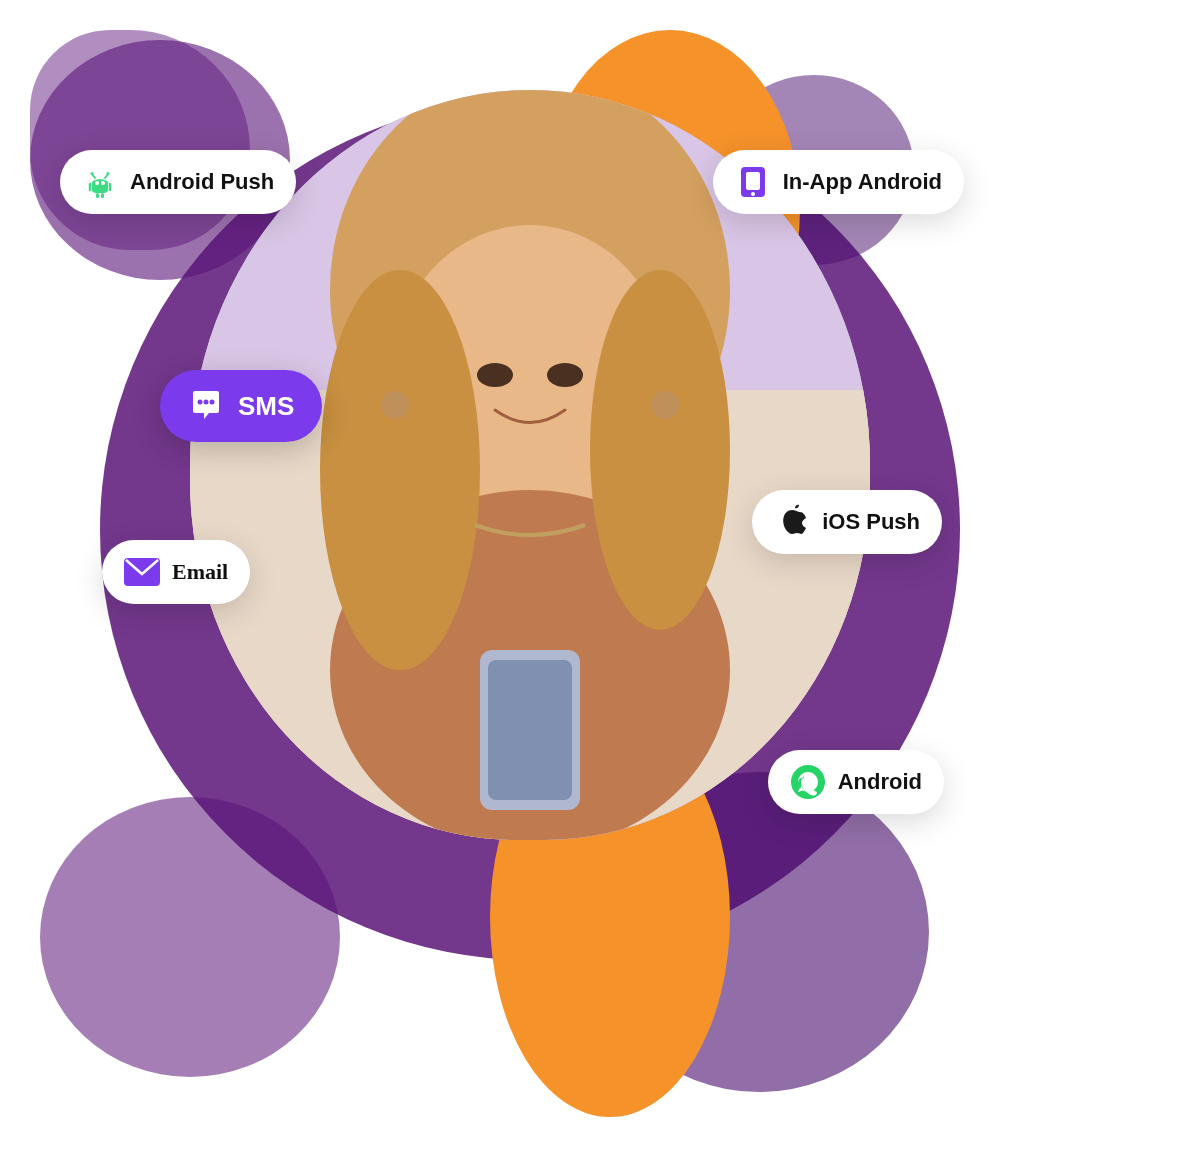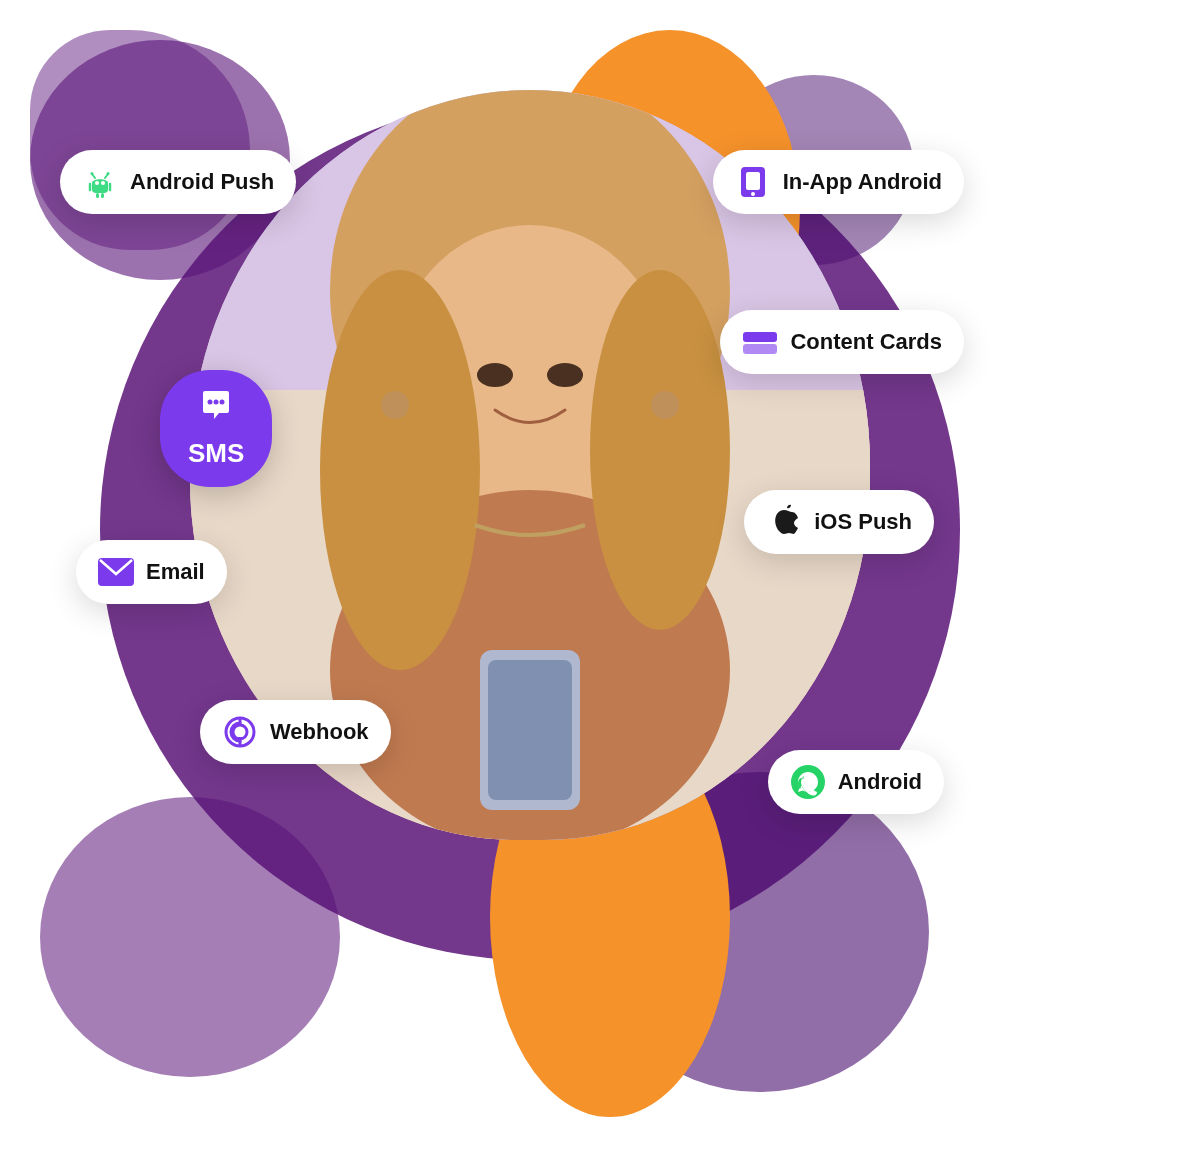--- a/index.html
+++ b/index.html
@@ -73,24 +73,24 @@
     
     .pill-android { top: 150px; left: 60px; }
 
     
     .pill-inapp { top: 150px; right: 60px; }
 
     
     .pill-content { top: 310px; right: 60px; }
 
     
-    .pill-email { top: 540px; left: 76px; }
-
-    
-    .pill-ios { top: 490px; right: 90px; }
+    .pill-email { top: 540px; left: 102px; font-family: Liberation Serif, serif; }
+
+    
+    .pill-ios { top: 490px; right: 82px; }
 
     
     .pill-webhook { top: 700px; left: 200px; }
 
     
     .pill-whatsapp { top: 750px; right: 80px; }
 
     
     .pill-webpush { top: 890px; left: 360px; }
 
@@ -209,31 +209,22 @@
     <div class="pill-icon">
       <svg width="30" height="34" viewBox="0 0 30 34" xmlns="http://www.w3.org/2000/svg">
         <rect x="3" y="2" width="24" height="30" rx="4" fill="#7c3aed"></rect>
         <rect x="8" y="7" width="14" height="18" rx="2" fill="white"></rect>
         <circle cx="15" cy="29" r="2" fill="white"></circle>
       </svg>
     </div>
     <span class="pill-label">In-App Android</span>
   </div>
 
-  <div class="pill pill-content">
-    <div class="pill-icon">
-      <svg width="34" height="28" viewBox="0 0 34 28" xmlns="http://www.w3.org/2000/svg">
-        <rect x="0" y="4" width="34" height="10" rx="3" fill="#7c3aed"></rect>
-        <rect x="0" y="16" width="34" height="10" rx="3" fill="#7c3aed" opacity="0.6"></rect>
-      </svg>
-    </div>
-    <span class="pill-label">Content Cards</span>
-  </div>
-
-  <div class="pill pill-sms" style="position:absolute; background:#7c3aed; border-radius:50px; padding:18px 28px; display:flex; align-items:center; gap:14px; box-shadow:0 8px 30px rgba(0,0,0,0.2); z-index:10; top:370px; left:160px;flex-direction:column;">
+
+  <div class="pill pill-sms" style="position:absolute; background:#7c3aed; border-radius:50px; padding:18px 28px; display:flex; align-items:center; gap:14px; box-shadow:0 8px 30px rgba(0,0,0,0.2); z-index:10; top:370px; left:160px;">
     <div class="pill-icon">
       <svg width="34" height="34" viewBox="0 0 34 34" xmlns="http://www.w3.org/2000/svg">
         <path d="M4 4 Q4 2 6 2 L28 2 Q30 2 30 4 L30 22 Q30 24 28 24 L20 24 L15 30 L15 24 L6 24 Q4 24 4 22 Z" fill="white"></path>
         <circle cx="11" cy="13" r="2.5" fill="#7c3aed"></circle>
         <circle cx="17" cy="13" r="2.5" fill="#7c3aed"></circle>
         <circle cx="23" cy="13" r="2.5" fill="#7c3aed"></circle>
       </svg>
     </div>
     <span style="font-weight:700; font-size:26px; color:white;">SMS</span>
   </div>
@@ -252,35 +243,20 @@
     <div class="pill-icon">
       <svg width="30" height="36" viewBox="0 0 30 36" xmlns="http://www.w3.org/2000/svg">
 
         <path d="M23 8 C21 8 18 6 15 6 C11 6 8 9 7 12 C5 17 7 24 10 27 C12 29 13 30 15 30 C17 30 18 29 20 29 C22 29 23 30 25 30 C27 28 28 26 29 24 C27 23 25 21 25 19 C25 17 27 15 29 14 C28 11 26 8 23 8 Z" fill="#1a1a1a"></path>
         <path d="M18 4 C18 2 20 0 22 1 C22 3 20 5 18 4 Z" fill="#1a1a1a"></path>
       </svg>
     </div>
     <span class="pill-label">iOS Push</span>
   </div>
 
-  <div class="pill pill-webhook">
-    <div class="pill-icon">
-      <svg width="36" height="36" viewBox="0 0 36 36" xmlns="http://www.w3.org/2000/svg">
-
-        <circle cx="18" cy="18" r="14" fill="none" stroke="#7c3aed" stroke-width="3"></circle>
-        <circle cx="18" cy="18" r="7" fill="none" stroke="#7c3aed" stroke-width="3"></circle>
-        <line x1="18" y1="4" x2="18" y2="11" stroke="#7c3aed" stroke-width="3"></line>
-        <line x1="18" y1="25" x2="18" y2="32" stroke="#7c3aed" stroke-width="3"></line>
-
-        <path d="M18 9 C13 9 9 13 9 18 C9 23 13 27 18 27" stroke="#7c3aed" stroke-width="3" fill="none" stroke-linecap="round"></path>
-        <polygon points="18,27 22,23 14,23" fill="#7c3aed"></polygon>
-      </svg>
-    </div>
-    <span class="pill-label">Webhook</span>
-  </div>
 
   <div class="pill pill-whatsapp">
     <div class="pill-icon">
       <svg width="36" height="36" viewBox="0 0 36 36" xmlns="http://www.w3.org/2000/svg">
         <circle cx="18" cy="18" r="17" fill="#25d366"></circle>
         <path d="M18 6 C11.4 6 6 11.4 6 18 C6 20.2 6.6 22.3 7.7 24.1 L6 30 L12.1 28.3 C13.8 29.3 15.8 29.9 18 29.9 C24.6 29.9 30 24.5 30 17.9 C30 11.4 24.6 6 18 6 Z" fill="#25d366"></path>
         <path d="M18 8 C12.5 8 8 12.5 8 18 C8 20 8.5 21.8 9.5 23.4 L8 28 L12.8 26.5 C14.3 27.4 16.1 28 18 28 C23.5 28 28 23.5 28 18 C28 12.5 23.5 8 18 8 Z" fill="white"></path>
         <path d="M14 12.5 C13.6 12.5 13 12.5 12.5 13.2 C12 13.9 10.5 15.3 10.5 18.1 C10.5 20.9 12.5 23.6 12.8 24 C13.1 24.4 16.5 29.5 21.5 31.7 C22.3 32 22.9 32.2 23.4 32.3 C24.2 32.5 24.9 32.5 25.5 32.4 C26.1 32.3 27.5 31.5 27.8 30.6 C28.1 29.7 28.1 28.9 28 28.7 C27.9 28.5 27.5 28.4 27 28.1 C26.5 27.8 23.7 26.4 23.2 26.2 C22.7 26 22.5 25.9 22.2 26.4 C22 26.9 20.9 28.1 20.6 28.4 C20.3 28.7 20.1 28.7 19.6 28.5 C19.1 28.2 17.5 27.7 15.6 26 C14.1 24.7 13.1 23.1 12.8 22.6 C12.5 22.1 12.8 21.8 13 21.6 C13.2 21.4 13.5 21 13.7 20.8 C13.9 20.6 14 20.4 14.2 20.1 C14.4 19.8 14.3 19.5 14.2 19.3 C14.1 19.1 13.1 16.3 12.7 15.2 C12.4 14.2 12 14.2 11.7 14.2 C11.5 14.2 11.2 14.2 11 14.2 C10.7 14.2 10.2 14.3 9.8 14.8 C9.3 15.4 8 16.6 8 19.4 C8 22.2 9.9 24.9 10.1 25.2" fill="#25d366"></path>
 
         <path d="M14 13 C13.5 13 13 13.5 12.7 14 C12.3 14.7 11 16 11 18.5 C11 21 12.8 23.5 13.1 23.9 C13.4 24.3 16.5 29 21 31 C21.7 31.3 22.3 31.4 22.7 31.5 C23.4 31.7 24.1 31.6 24.6 31.5 C25.2 31.3 26.4 30.6 26.7 29.8 C27 29 27 28.3 26.9 28.1 C26.8 27.9 26.5 27.8 26 27.6 C25.5 27.3 22.9 26 22.5 25.8 C22.1 25.6 21.8 25.5 21.6 25.9 C21.4 26.3 20.3 27.5 20.1 27.7 C19.9 27.9 19.6 27.9 19.2 27.7 C18.8 27.5 17.3 27 15.6 25.4 C14.3 24.2 13.4 22.7 13.1 22.3 C12.9 21.9 13.1 21.6 13.3 21.4 C13.5 21.2 13.8 20.8 14 20.6 C14.2 20.4 14.3 20.2 14.5 19.9 C14.7 19.6 14.6 19.4 14.5 19.2 C14.4 19 13.5 16.4 13.1 15.3 C12.8 14.4 12.4 14.3 12.1 14.3 C11.9 14.3 11.6 14.3 11.4 14.3" stroke="none" fill="white"></path>

